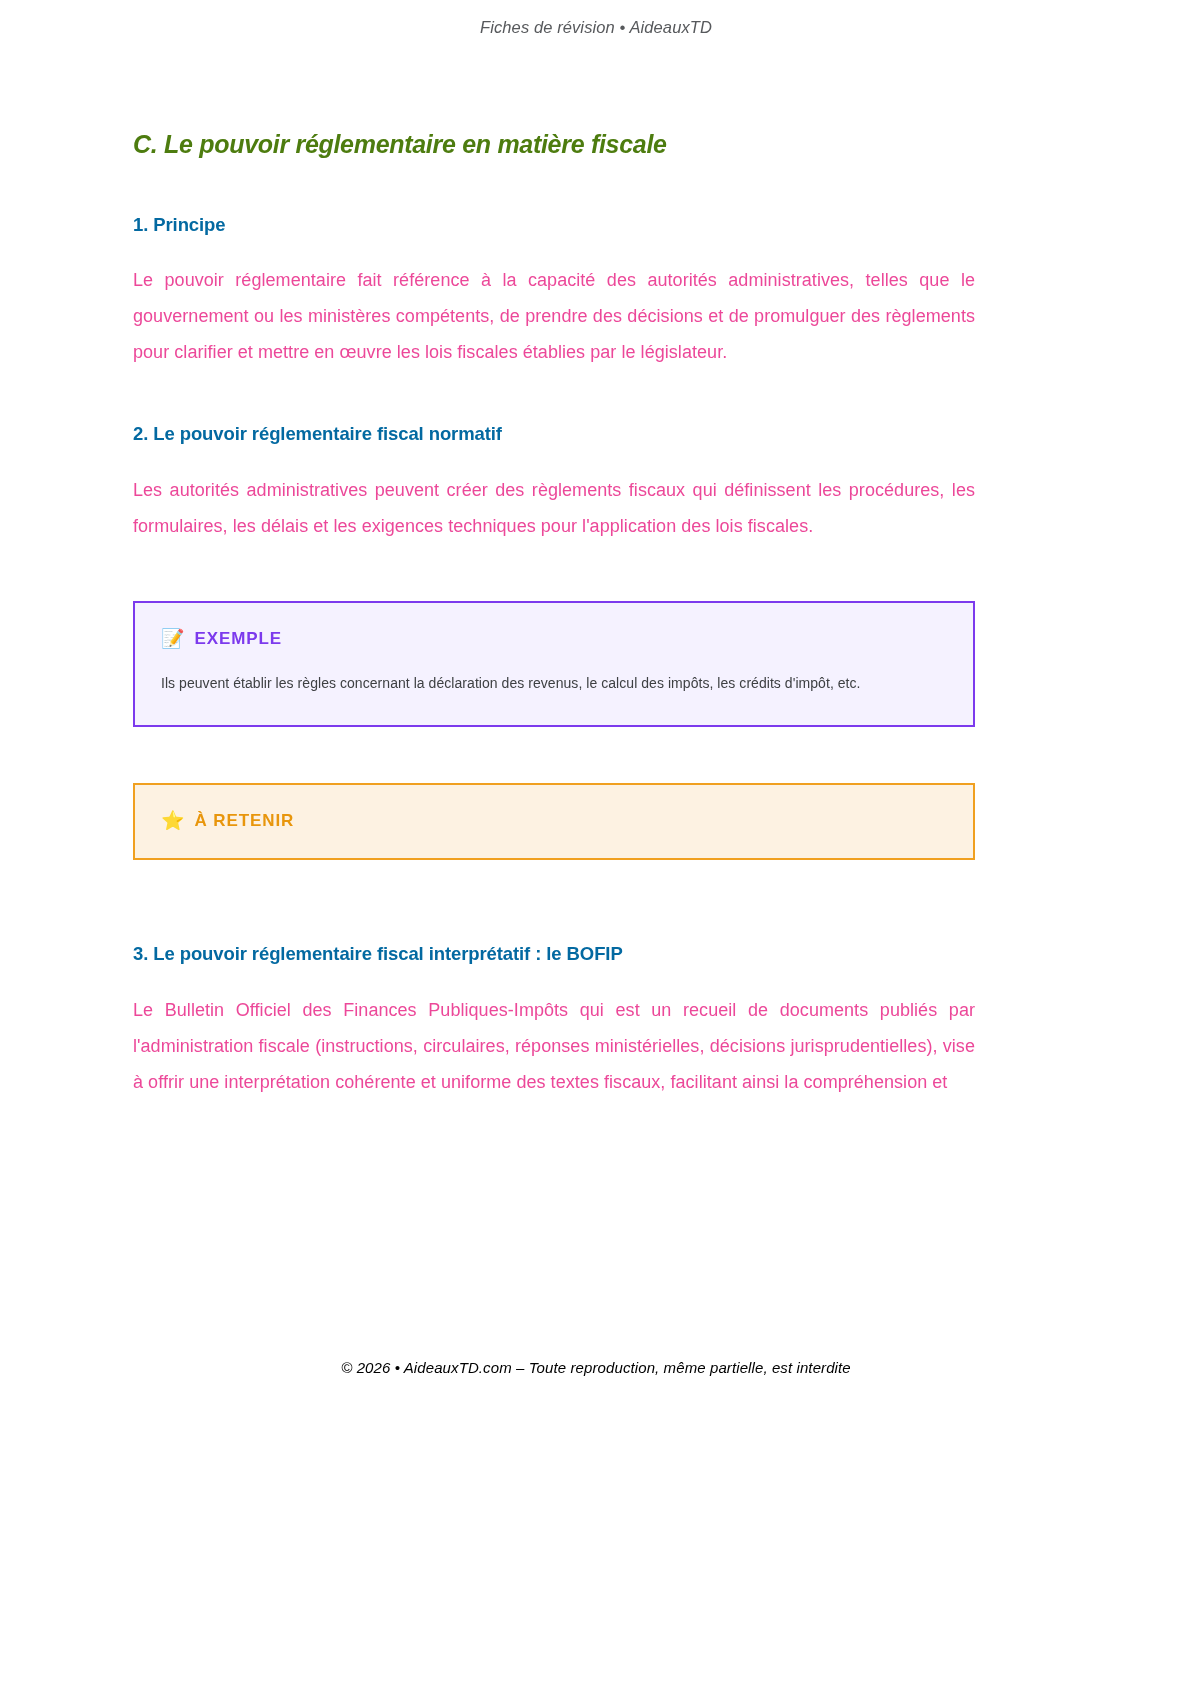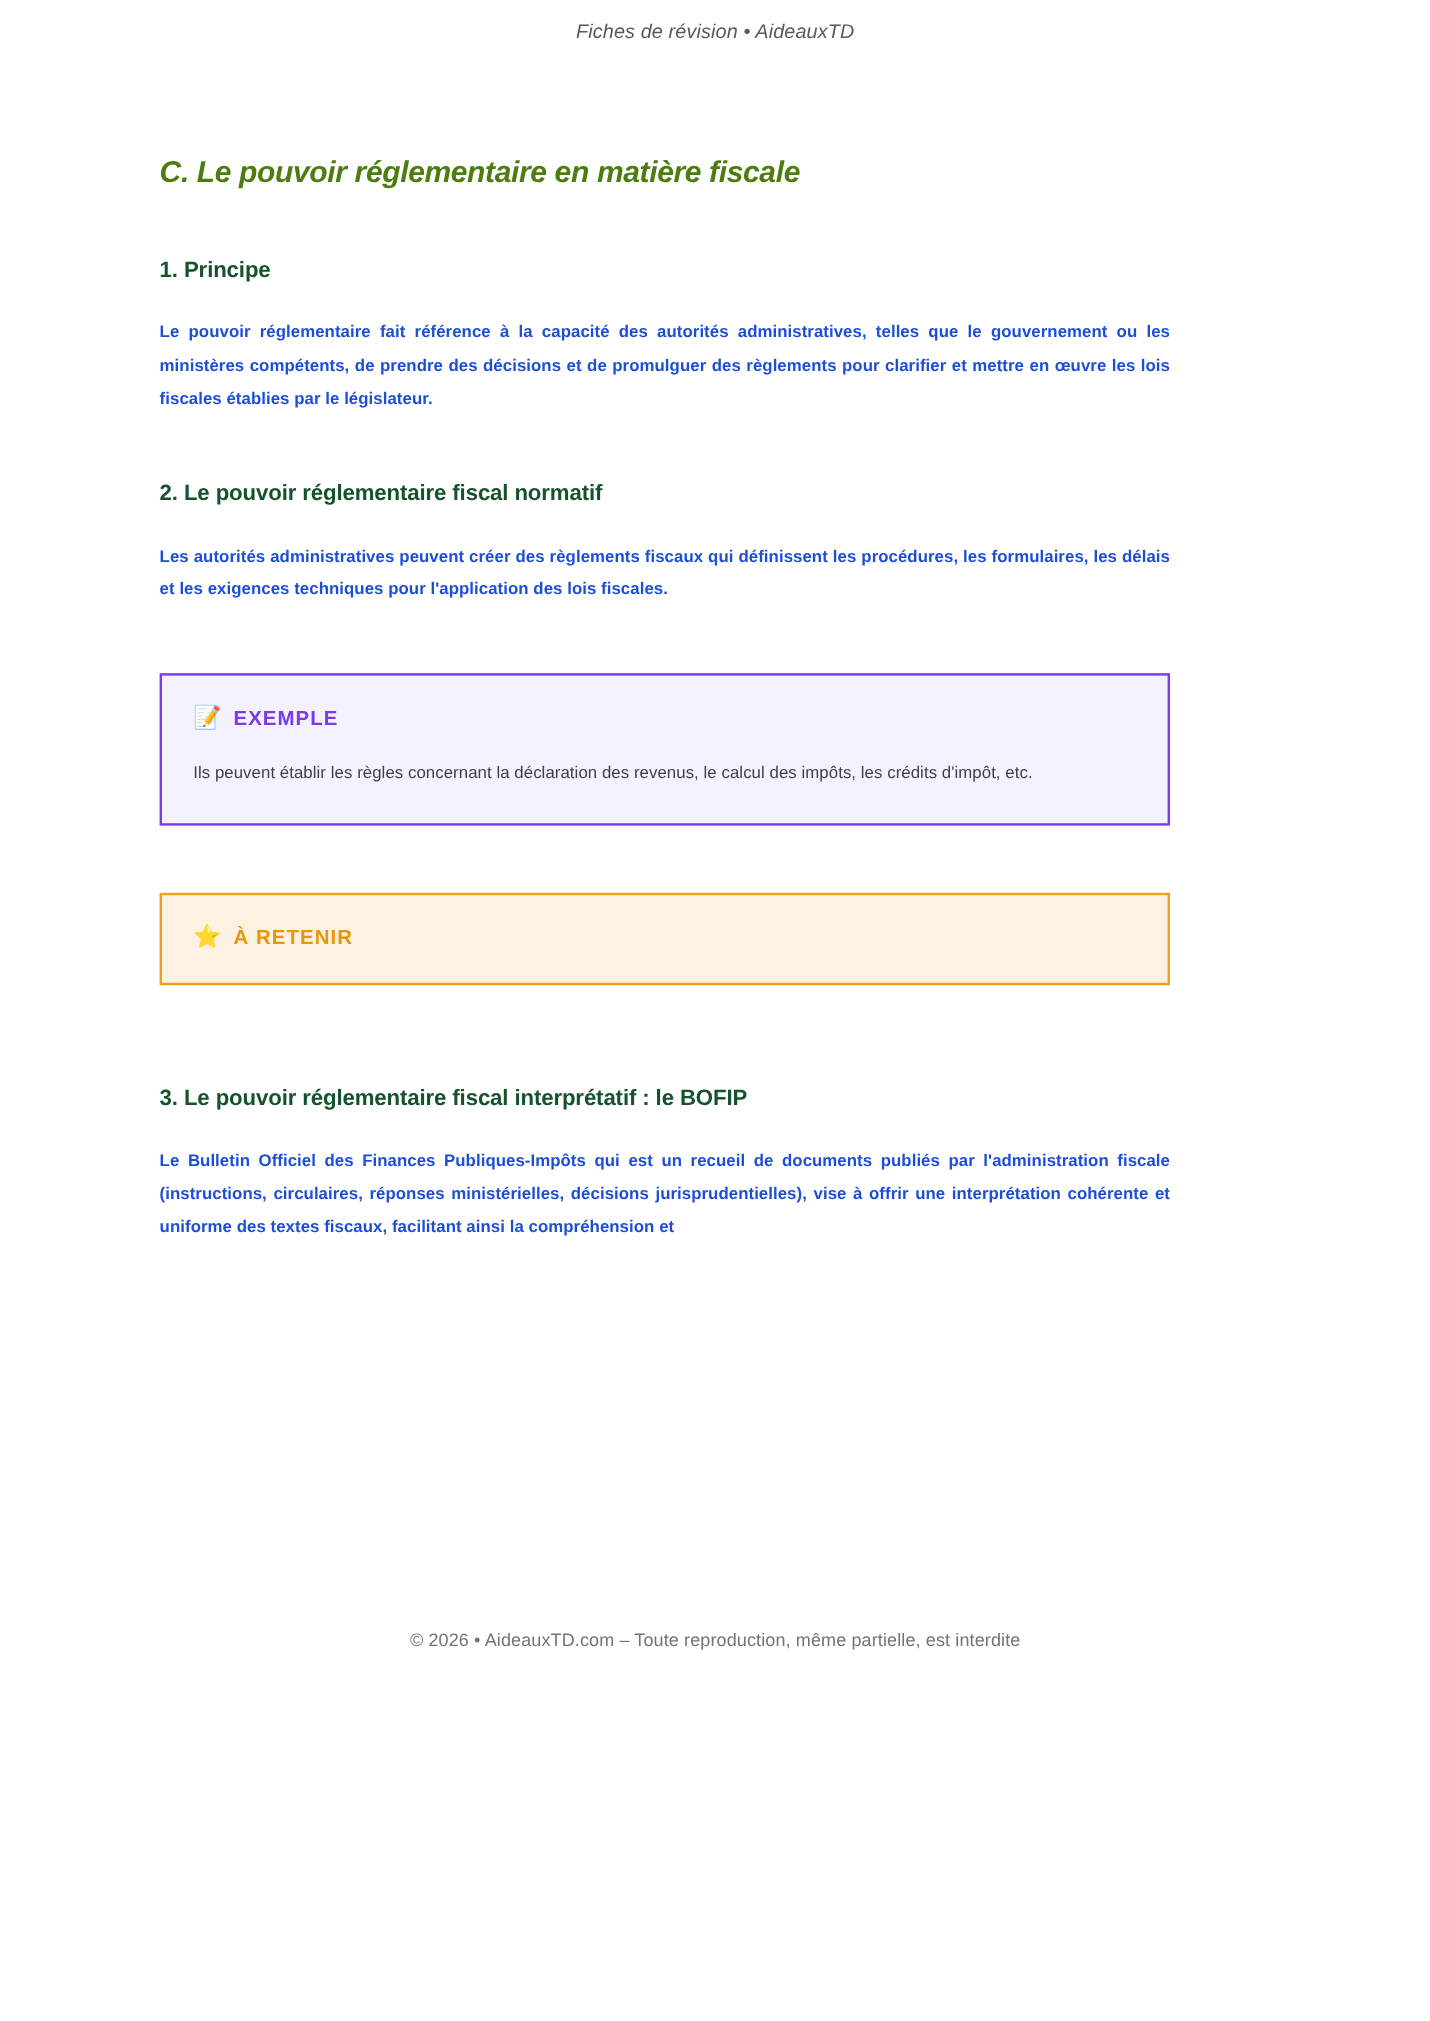--- a/index.html
+++ b/index.html
@@ -53,31 +53,31 @@
     color: #4d7c0f;
     letter-spacing: -0.3px;
     line-height: 1.3;
     font-style: italic;
   }
 
   h2.sub-title {
     margin: 52px 0 0 0;
     font-size: 18.5px;
     font-weight: 700;
-    color: #14532d;
+    color: #0369a1;
     letter-spacing: -0.1px;
     line-height: 1.35;
   }
 
   p.body-text {
     margin: 26px 0 0 0;
-    font-size: 14px;
-    font-weight: 700;
+    font-size: 18px;
+    font-weight: 400;
     line-height: 1.98;
-    color: #1d4ed8;
+    color: #ec4899;
     text-align: justify;
     text-justify: inter-word;
     letter-spacing: 0.05px;
   }
 
   
   .callout {
     box-sizing: border-box;
     margin-top: 56px;
     padding: 26px 26px 28px 26px;
@@ -130,22 +130,23 @@
 
   .gap-after-box { height: 30px; }
 
   
   .page-footer {
     position: absolute;
     bottom: 36px;
     left: 0;
     width: 100%;
     text-align: center;
+    font-style: italic;
     font-size: 15px;
-    color: #737373;
+    color: #000000;
     letter-spacing: 0.1px;
   }
 </style>
 </head>
 <body>
 
 <div class="page">
 
   <div class="page-header">Fiches de révision • AideauxTD</div>
 

